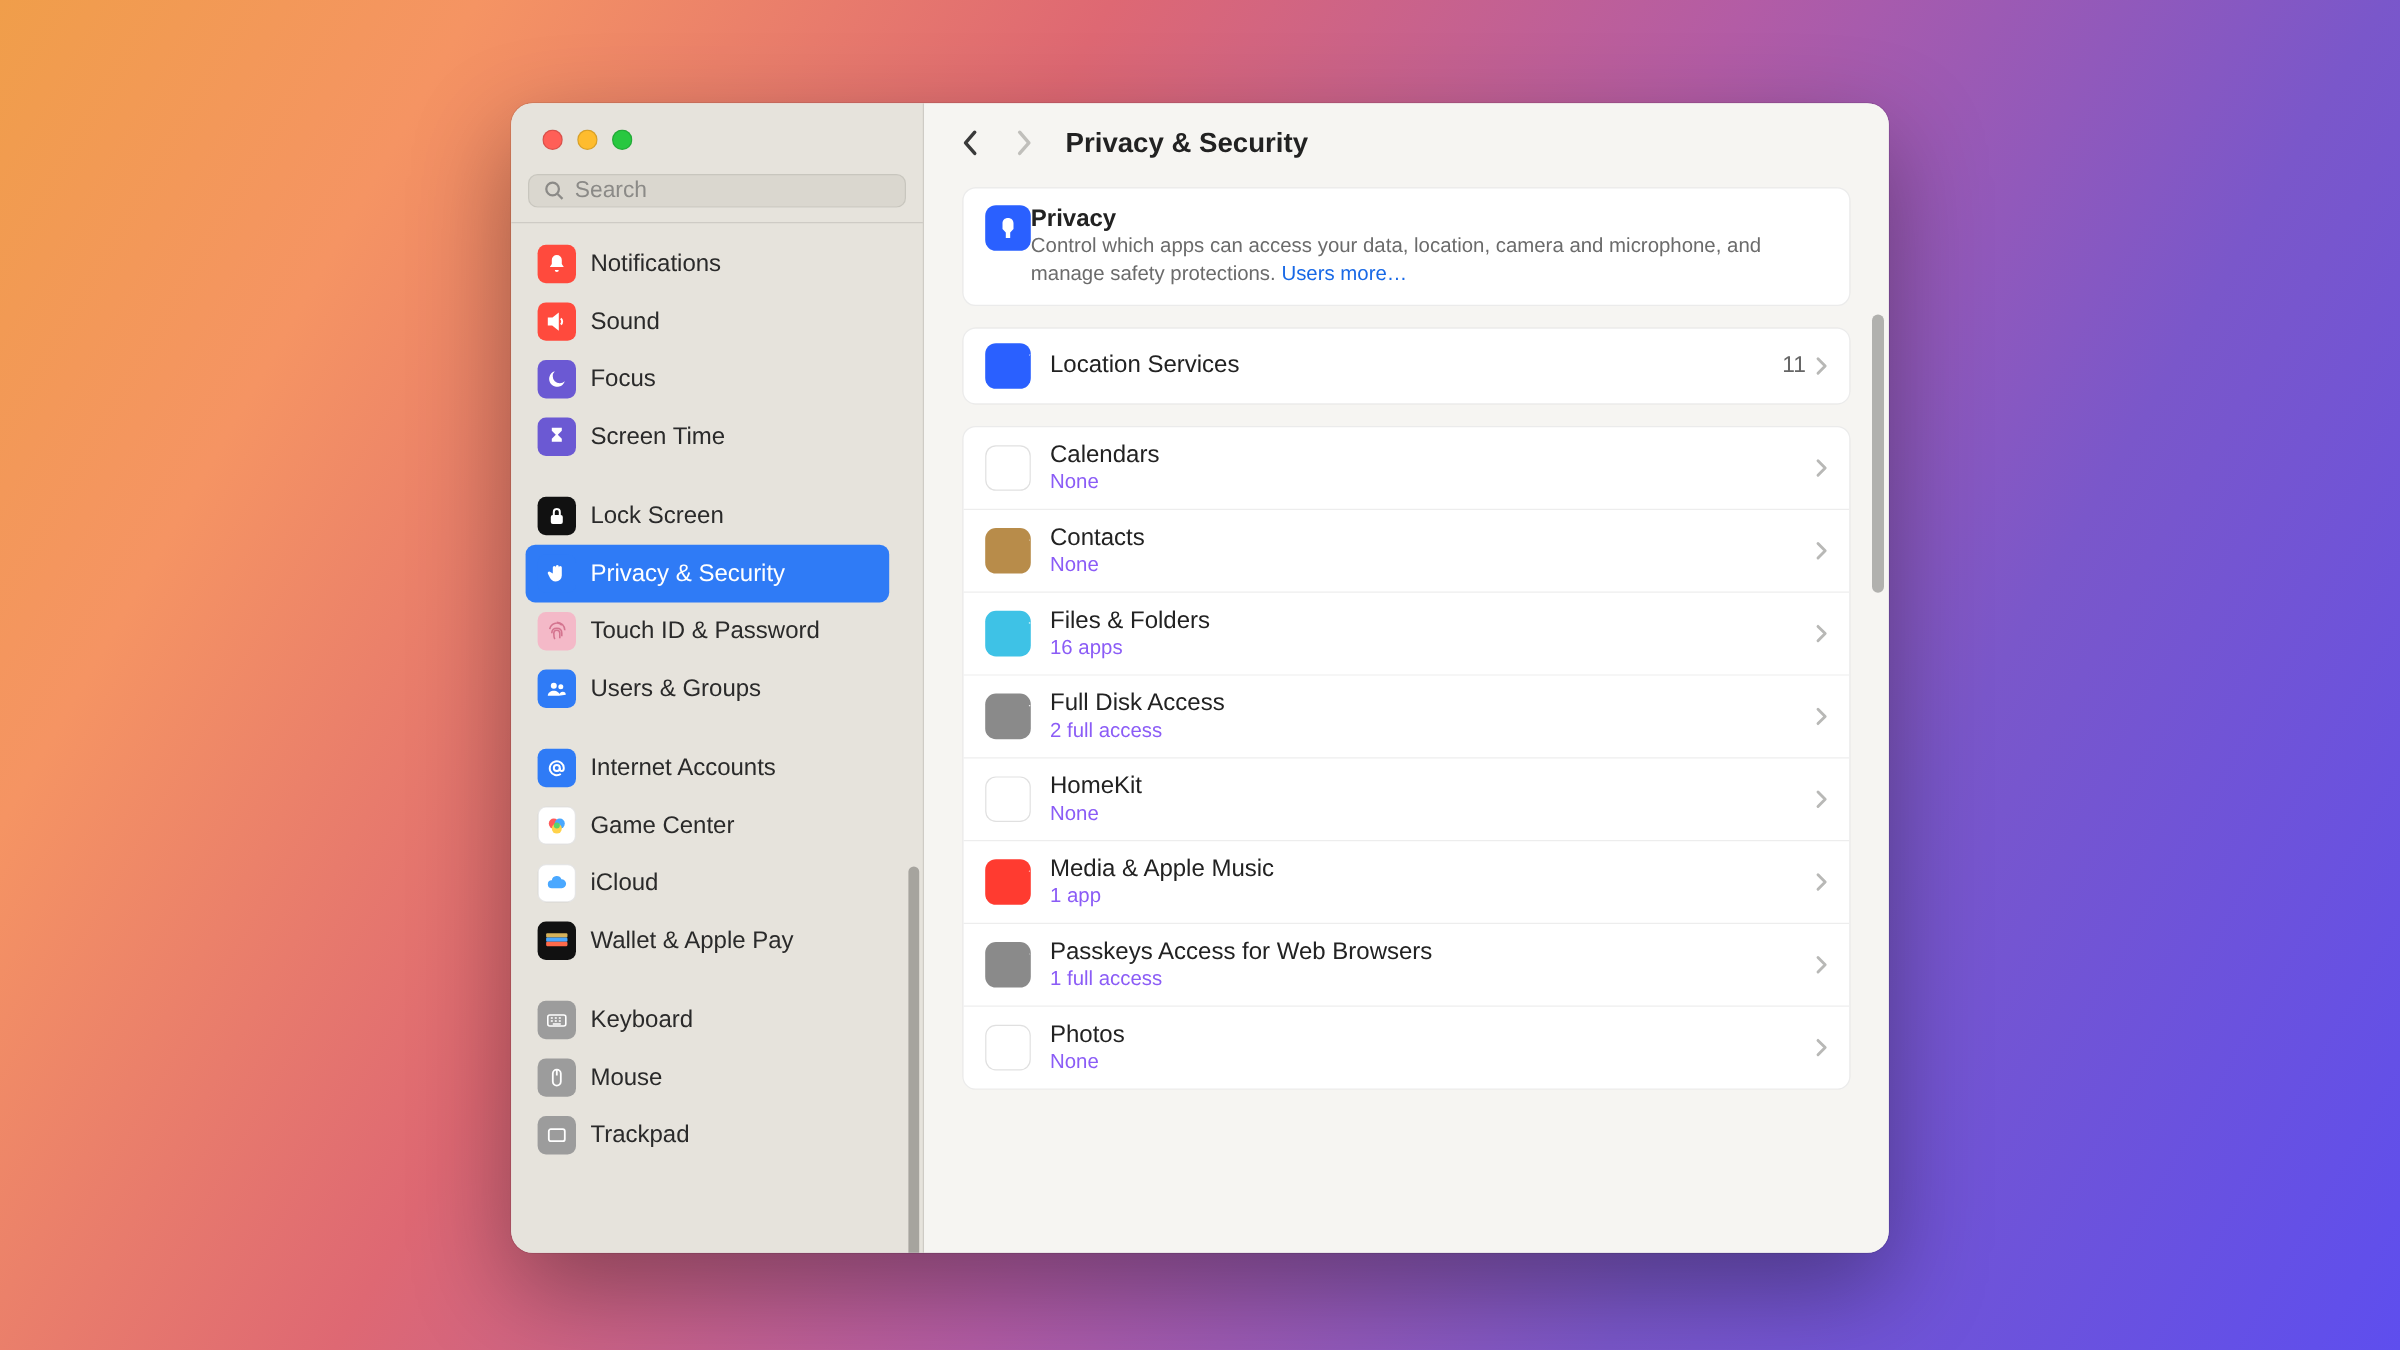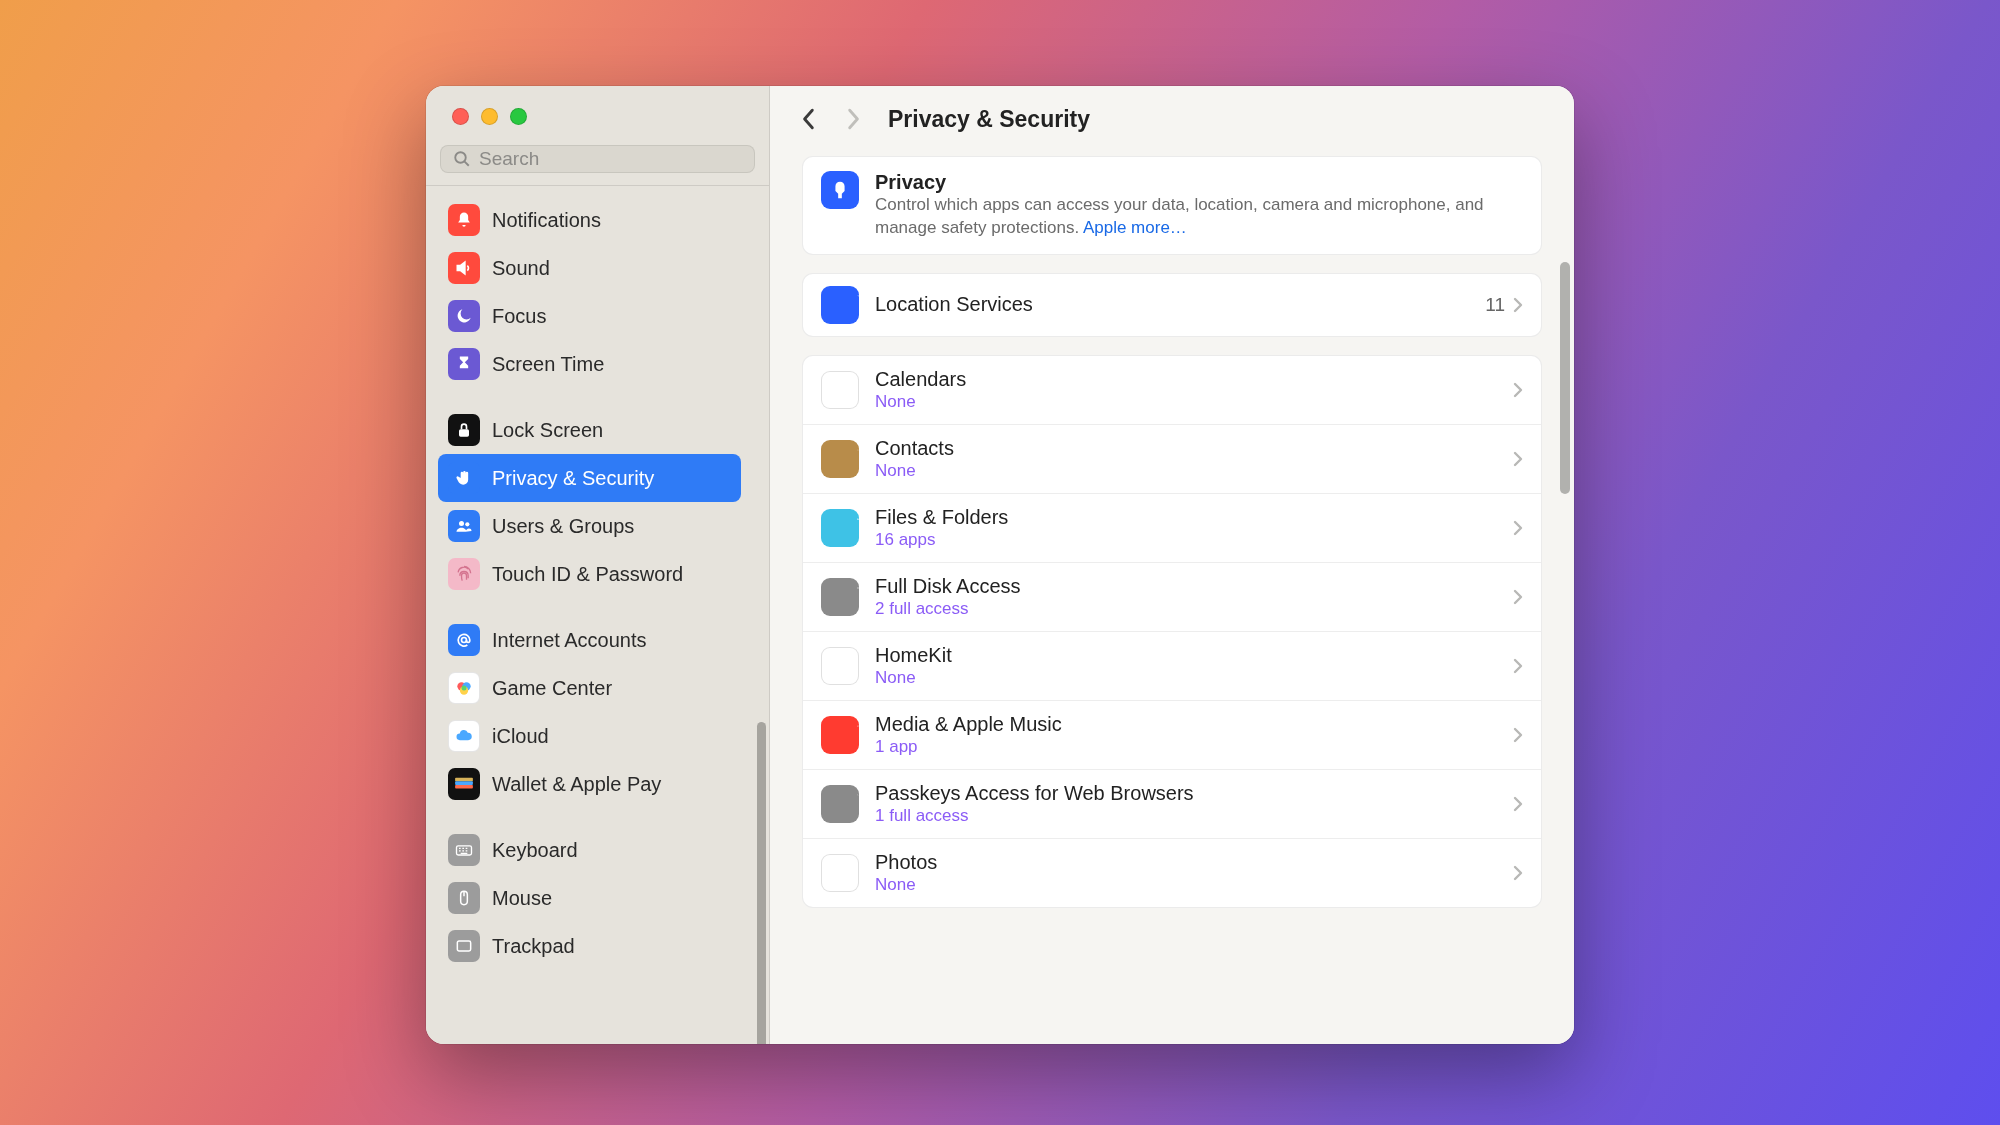--- a/index.html
+++ b/index.html
@@ -130,21 +130,21 @@
 .card {
   background: #fff;
   border: 1px solid rgba(0,0,0,0.08);
   border-radius: 11px;
   margin-bottom: 18px;
   overflow: hidden;
 }
 .card-header {
   display: flex;
   padding: 14px 18px;
-  gap: 16px;
+  gap: 0;
 }
 .card-header .hicon {
   width: 38px; height: 38px; border-radius: 9px;
   background: #2a60ff;
   color: #fff; display: flex; align-items: center; justify-content: center;
   font-size: 22px; flex-shrink: 0;
 }
 .card-header .htitle { font-weight: 700; font-size: 20px; color: #222; }
 .card-header .hdesc { font-size: 17px; color: #6b6b6b; line-height: 1.35; }
 .learn-more { color: #1969e6; }
@@ -250,36 +250,36 @@
           </div>
           <div class="nav-item selected">
             <span class="nav-icon" style="background: rgb(47, 123, 246);">
               <svg width="20" height="20" viewBox="0 0 24 24" fill="#fff">
                 <path d="M8 12V6a1.5 1.5 0 0 1 3 0v5V5a1.5 1.5 0 0 1 3 0v6V6a1.5 1.5 0 0 1 3 0v8a6 6 0 0 1-6 6c-3 0-5-2-6-4l-2-4a1.5 1.5 0 0 1 2.5-1.5L8 12z"></path>
               </svg>
             </span>
             <span>Privacy &amp; Security</span>
           </div>
           <div class="nav-item">
+            <span class="nav-icon" style="background: rgb(244, 185, 200);">
+              <svg width="20" height="20" viewBox="0 0 24 24" fill="#fff">
+                <path d="M12 3a8 8 0 0 1 8 8M5 10a7 7 0 0 1 12-4M7 14c0-3 2-5 5-5s5 2 5 5v3M10 20c-1-2-1-4-1-6 0-2 1-3 3-3s3 1 3 3v5" fill="none" stroke="#d4748f" stroke-width="1.6"></path>
+              </svg>
+            </span>
+            <span>Touch ID &amp; Password</span>
+          </div>
+          <div class="nav-item">
             <span class="nav-icon" style="background: rgb(47, 123, 246);">
               <svg width="20" height="20" viewBox="0 0 24 24" fill="#fff">
                 <circle cx="9" cy="9" r="3"></circle>
                 <circle cx="16" cy="10" r="2.5"></circle>
                 <path d="M3 19c0-3 3-5 6-5s6 2 6 5M14 19c0-2 2-4 4-4s3 1 3 3"></path>
               </svg>
             </span>
             <span>Users &amp; Groups</span>
-          </div>
-          <div class="nav-item">
-            <span class="nav-icon" style="background: rgb(244, 185, 200);">
-              <svg width="20" height="20" viewBox="0 0 24 24" fill="#fff">
-                <path d="M12 3a8 8 0 0 1 8 8M5 10a7 7 0 0 1 12-4M7 14c0-3 2-5 5-5s5 2 5 5v3M10 20c-1-2-1-4-1-6 0-2 1-3 3-3s3 1 3 3v5" fill="none" stroke="#d4748f" stroke-width="1.6"></path>
-              </svg>
-            </span>
-            <span>Touch ID &amp; Password</span>
           </div>
         </div>
         <div class="nav-group">
           <div class="nav-item">
             <span class="nav-icon" style="background: rgb(47, 123, 246);">
               <svg width="20" height="20" viewBox="0 0 24 24" fill="#fff">
                 <circle cx="12" cy="12" r="3" fill="none" stroke="#fff" stroke-width="2"></circle>
                 <path d="M15 12v1c0 1 1 2 2 2s2-1 2-3a7 7 0 1 0-3 6" fill="none" stroke="#fff" stroke-width="2"></path>
               </svg>
             </span>
@@ -365,21 +365,21 @@
       <div class="card">
         <div class="card-header">
           <div class="hicon">
             <svg width="22" height="22" viewBox="0 0 24 24" fill="#fff">
                 <path d="M12 2c1 3 1 5 0 7l5 5v5h-3v-3h-3v-3H8l-3-3c3-2 5-5 7-8z" opacity="0.0"></path>
                 <path d="M7 13V8c0-3 2-5 5-5s5 2 5 5v5l-3 3v5h-4v-5l-3-3z" fill="#fff"></path>
               </svg>
           </div>
           <div>
             <div class="htitle">Privacy</div>
-            <div class="hdesc"><span>Control which apps can access your data, location, camera and microphone, and manage safety protections. </span><span class="learn-more">Apple more…</span></div>
+            <div class="hdesc"><span>Control which apps can access your data, location, camera and microphone, and manage safety protections. </span><span class="learn-more">Users more…</span></div>
           </div>
         </div>
       </div>
 
       <div class="card">
         <div class="row">
           <div class="ricon" style="background:#2a60ff">
             <svg width="20" height="20" viewBox="0 0 24 24" fill="#fff">
                 <path d="M3 11l18-8-8 18-2-8-8-2z"></path>
               </svg>

